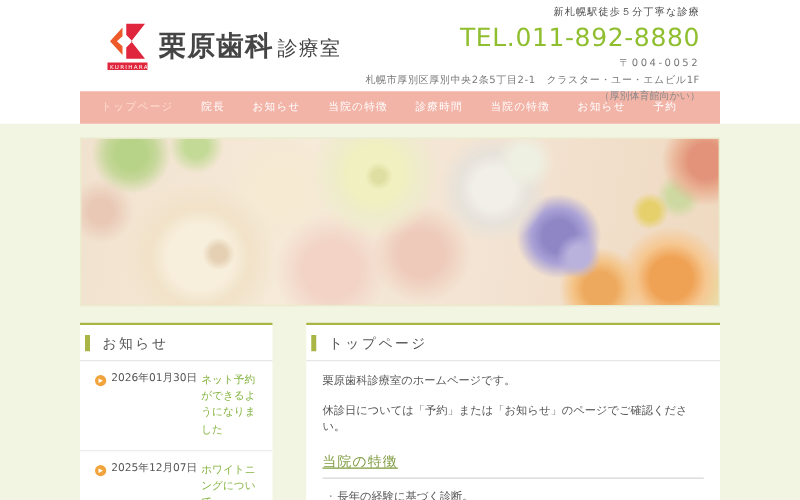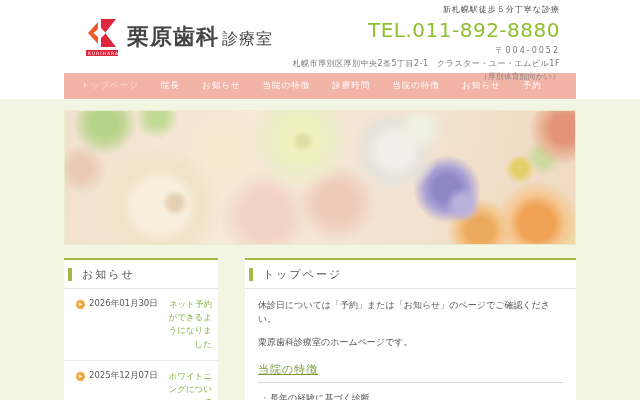--- a/index.html
+++ b/index.html
@@ -67,21 +67,21 @@
   .col-main { width:331px; }
   .sec-head { display:flex; align-items:center; padding:7px 10px 6px 4px; border-bottom:1px solid #e6e6e6; }
   .sec-head .bar { width:4px; height:13px; background:#a9b544; margin-right:10px; flex:none; }
   .sec-title { font-size:11px; color:#555; letter-spacing:2px; }
 
   .news-item { display:flex; padding:9px 6px 9px 12px; }
   .news-item + .news-item { border-top:1px solid #ececec; }
   .news-icon { width:9px; height:9px; border-radius:50%; background:#f1a33c; color:#fff;
                font-size:7px; line-height:9px; text-align:center; margin:2px 4px 0 0; flex:none; }
   .news-date { font-size:8.5px; color:#555; width:72px; flex:none; line-height:1.4; }
-  .news-link { font-size:8.5px; color:#84b440; width:56px; line-height:1.55; text-decoration:none; display:block;text-align:right; }
+  .news-link { font-size:8.5px; color:#84b440; width:56px; line-height:1.55; text-decoration:none; display:block; }
 
   .col-main .content { padding:0 13px 8px; }
   .col-main p { font-size:9px; color:#555; margin:10px 0; line-height:1.5; }
   .features-title { font-size:11px; color:#7d9a3f; font-weight:normal; letter-spacing:1px;
                     border-bottom:1px solid #d6d6d6; padding-bottom:5px; margin:12px 0 8px;text-decoration:underline; }
   .features { list-style:none; margin:0; padding:0 0 0 2px; }
   .features li { font-size:9px; color:#555; line-height:1.6; }
   .features li::before { content:"・"; color:#999; margin-right:1px; }
 </style>
 </head>
@@ -146,22 +146,22 @@
     </div>
 
   </div>
 
   <div class="col col-main">
     <div class="sec-head">
       <span class="bar"></span>
       <span class="sec-title">トップページ</span>
     </div>
     <div class="content">
+      <p>栗原歯科診療室のホームページです。</p>
       <p>休診日については「予約」または「お知らせ」のページでご確認ください。</p>
-      <p>栗原歯科診療室のホームページです。</p>
       <h3 class="features-title">当院の特徴</h3>
       <ul class="features">
         <li>長年の経験に基づく診断。</li>
 
       </ul>
     </div>
   </div>
 
 </div>
 

